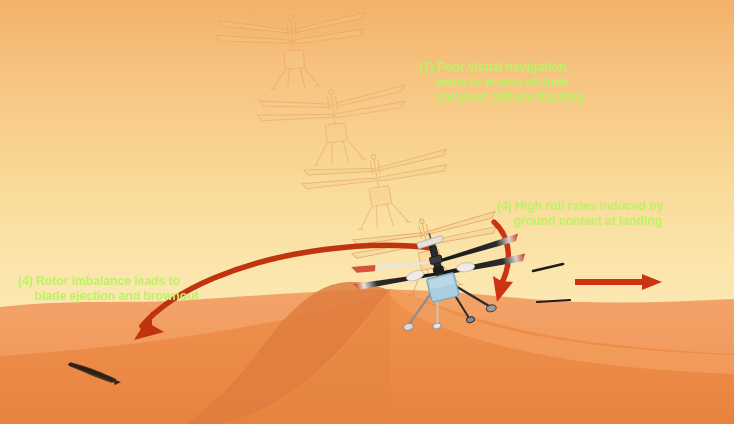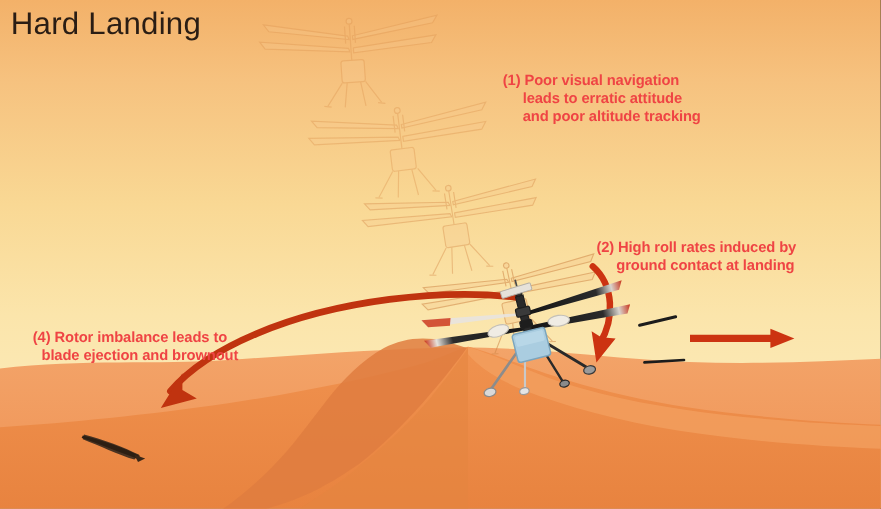--- a/index.html
+++ b/index.html
@@ -7,39 +7,39 @@
   #stage{
     position:relative;
     width:734px;height:424px;
     overflow:hidden;
     font-family:"Liberation Sans", sans-serif;
     user-select:none;
   }
   #scene{position:absolute;inset:0;}
   .anno{
     position:absolute;
-    color:#ef4444;
+    color:#bef264;
     font-size:12.3px;
     line-height:15.2px;
     font-weight:600;
     letter-spacing:-0.1px;
     white-space:pre;
   }
   #title{
     position:absolute;
     left:9px;top:4px;
     font-size:26px;
     font-weight:400;
     color:#2a1d14;
     letter-spacing:0.2px;
   }
   .anno-1{left:419px;top:60px;}
   .anno-2{left:497px;top:199px;}
   .anno-3{left:568px;top:290px;}
-  .anno-4{left:18px;top:274px;text-align:center;}
+  .anno-4{left:18px;top:274px;}
 </style>
 </head>
 <body>
 
 <div id="stage">
 
   <svg id="scene" viewBox="0 0 734 424" width="734" height="424">
     <defs>
       <linearGradient id="skyGrad" x1="0" y1="0" x2="0" y2="1">
         <stop offset="0" stop-color="#f3b169"></stop>
@@ -224,23 +224,22 @@
       </g>
 
       <g>
         <ellipse cx="-24" cy="2" rx="9" ry="4.5" fill="#f0ece4" stroke="#c4c0b8" stroke-width="0.9" transform="rotate(-6 -24 2)"></ellipse>
         <ellipse cx="27" cy="6" rx="9" ry="4.5" fill="#f0ece4" stroke="#c4c0b8" stroke-width="0.9" transform="rotate(6 27 6)"></ellipse>
       </g>
     </g>
 
   </svg>
 
-  <div id="title">Hard Landing</div>
 
   <div class="anno anno-1">(1) Poor visual navigation
      leads to erratic attitude
      and poor altitude tracking</div>
-  <div class="anno anno-2">(2) High roll rates induced by
+  <div class="anno anno-2">(4) High roll rates induced by
      ground contact at landing</div>
   <div class="anno anno-4">(4) Rotor imbalance leads to
      blade ejection and brownout</div>
 
 </div>
 
 </body></html>

